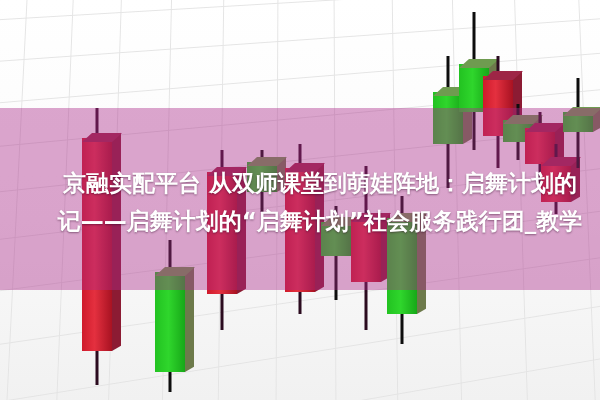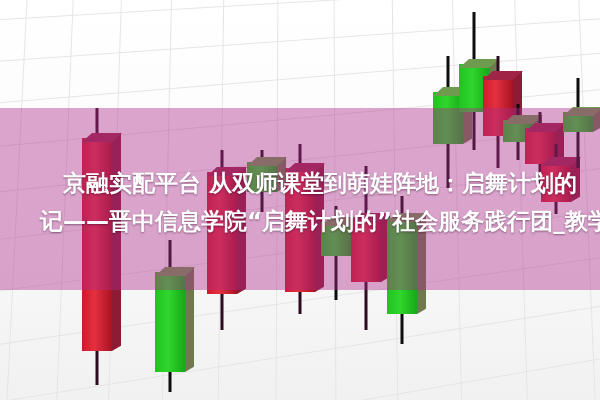--- a/index.html
+++ b/index.html
@@ -220,16 +220,16 @@
           <div class="side" style="background: rgb(109, 122, 75);"></div>
           <div class="top" style="background: rgb(111, 155, 80);"></div>
         </div>
       </div>
     </div>
 
   <div class="band" id="band" style="top: 108px; height: 182px; background: rgba(171, 44, 139, 0.42);"></div>
 
   <div class="headline" id="headline" style="top: 164px; color: rgb(255, 255, 255);">
     <span class="ln">京融实配平台 从双师课堂到萌娃阵地：启舞计划的</span>
-    <span class="ln">记——晋中信息学院“启舞计划的”社会服务践行团_教学</span>
+    <span class="ln">记——启舞计划的“启舞计划”社会服务践行团_教学</span>
   </div>
 
 </div>
 
 </body></html>

